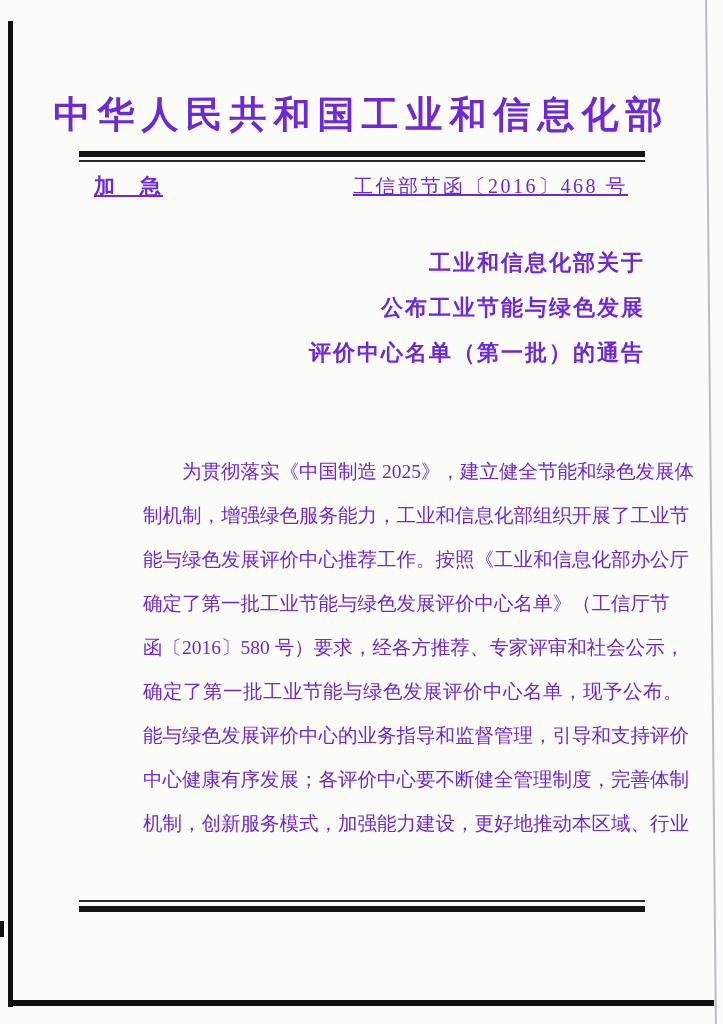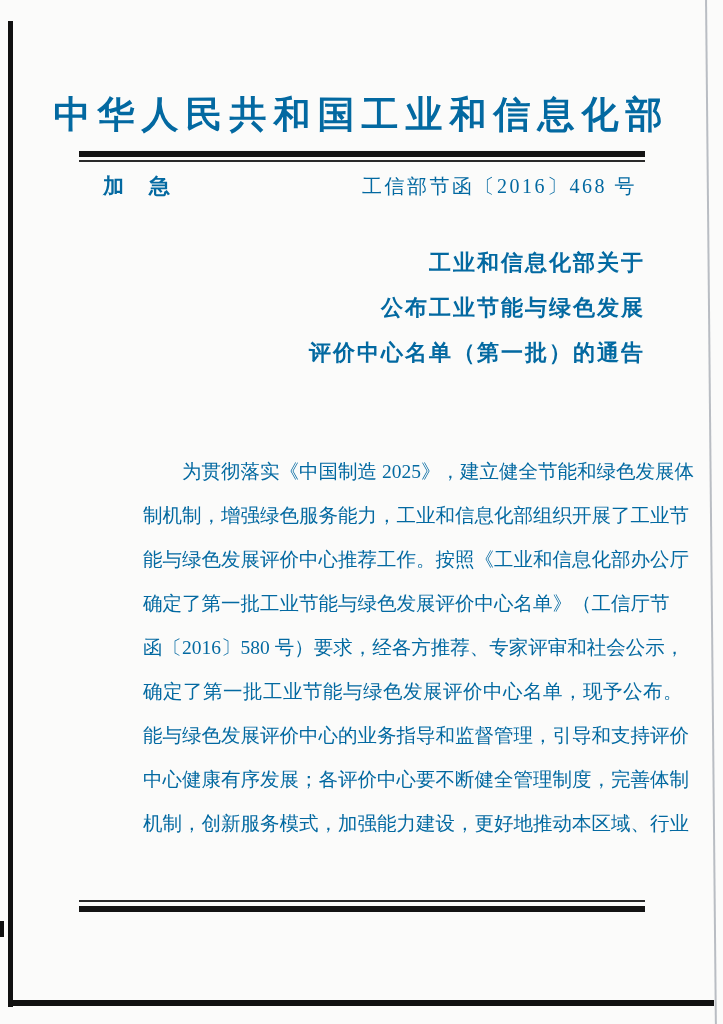--- a/index.html
+++ b/index.html
@@ -4,21 +4,21 @@
 <style>
   * { margin: 0; padding: 0; box-sizing: border-box; }
   html, body { background: #ffffff; }
   .page {
     position: relative;
     width: 723px;
     height: 1024px;
     background: #fbfbfa;
     overflow: hidden;
     font-family: "Liberation Serif", "DejaVu Serif", serif;
-    color: #0369a1;
+    color: #6d28d9;
   }
   
   .scan-left-bar {
     position: absolute; left: 8px; top: 21px;
     width: 5px; height: 986px; background: #111;
   }
   .scan-bottom-bar {
     position: absolute; left: 8px; top: 1000px;
     width: 706px; height: 6px; background: #111;
   }
@@ -35,23 +35,24 @@
   .ministry {
     position: absolute; top: 90px; left: 0; width: 723px;
     text-align: center; font-size: 37px; font-weight: bold;
     letter-spacing: 7px; line-height: 50px; white-space: nowrap;
   }
   .header-rule { position: absolute; top: 151px; left: 79px; width: 566px; }
   .header-rule .rule-thick { height: 6px; background: #141414; }
   .header-rule .rule-thin  { height: 2px; background: #2a2a2a; margin-top: 3px; }
   
   .meta-row {
-    position: absolute; top: 172px; left: 103px; width: 534px;
+    position: absolute; top: 172px; left: 94px; width: 534px;
     display: flex; justify-content: space-between; align-items: center;
     line-height: 28px;
+    text-decoration: underline;
   }
   .urgency { font-size: 21px; font-weight: bold; letter-spacing: 2px; }
   .doc-number { font-size: 20px; letter-spacing: 2.5px; font-weight: 500; }
   
   .doc-title {
     position: absolute; top: 240px; left: 79px; width: 566px;
     text-align: right; font-weight: bold;
     font-size: 22px; line-height: 45px; letter-spacing: 2px;
   }
   

